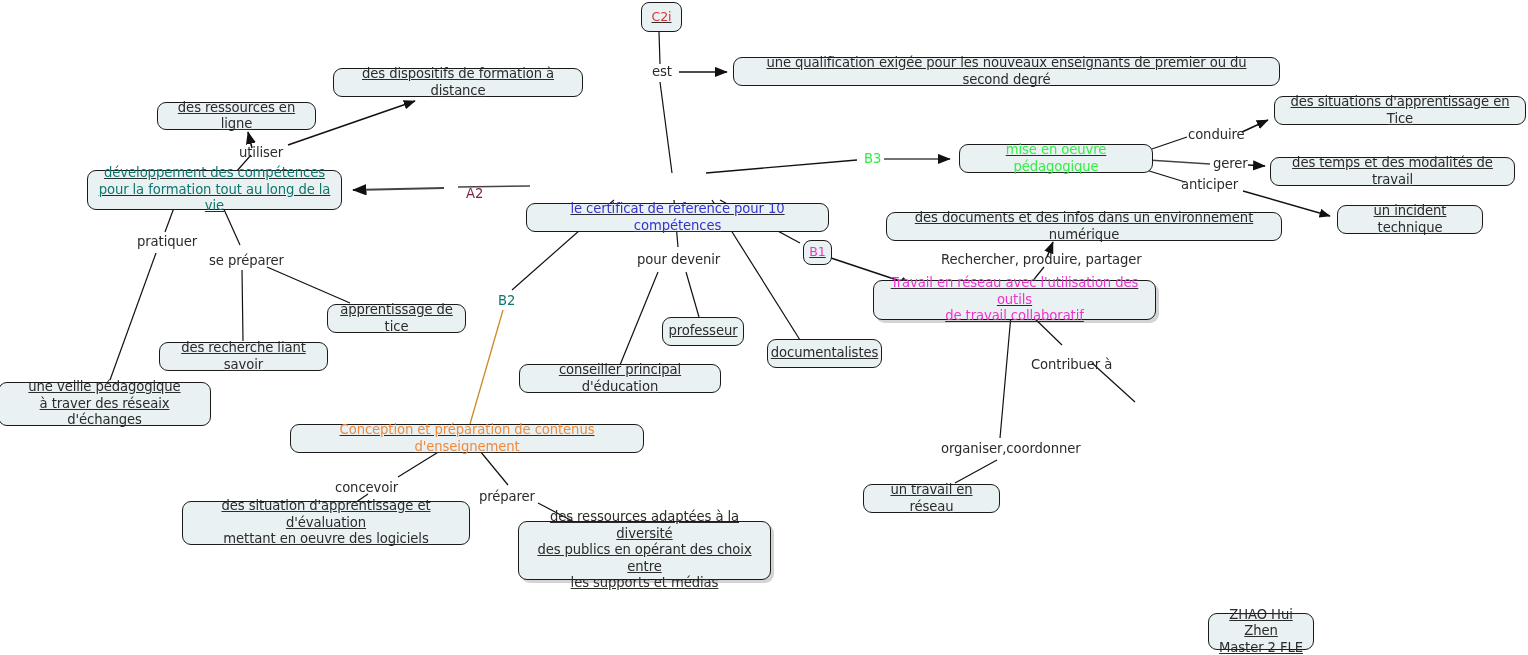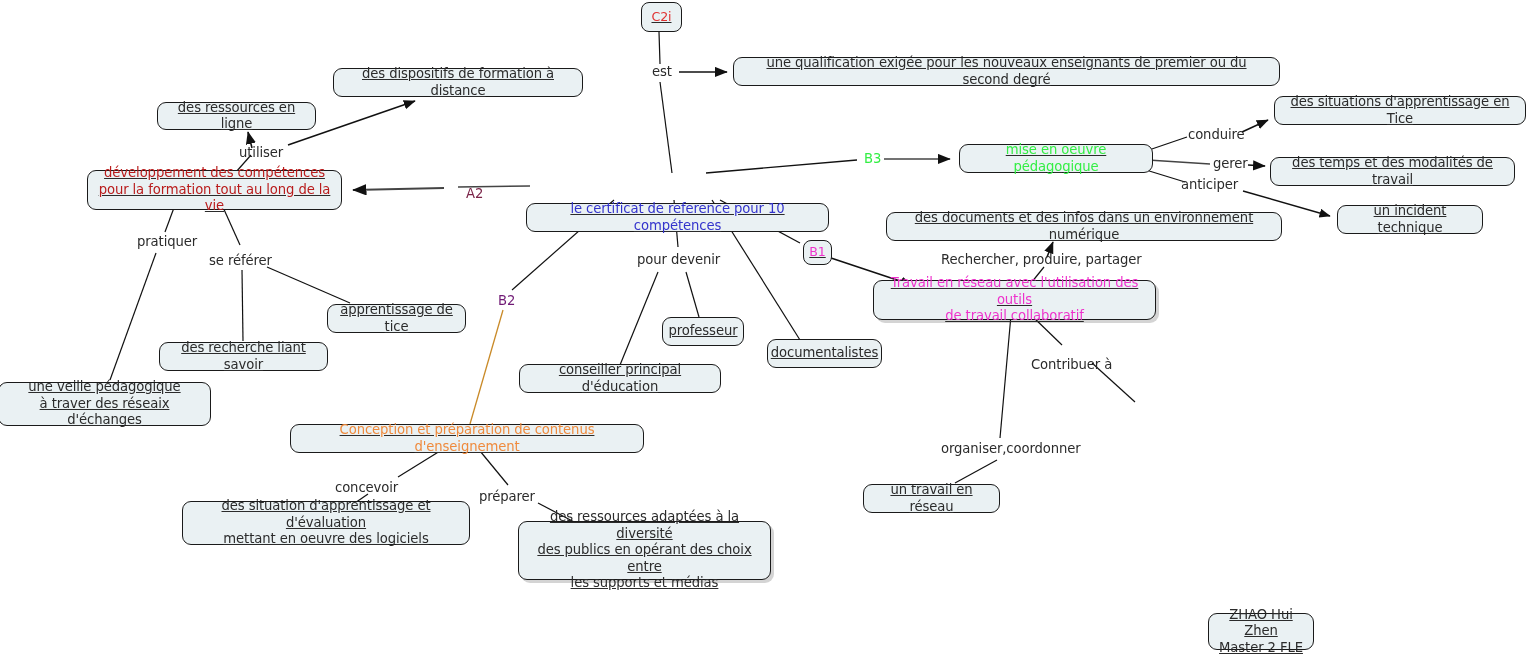--- a/index.html
+++ b/index.html
@@ -54,25 +54,25 @@
   .edge-label {
     position: absolute;
     font-size: 13.2px;
     line-height: 15px;
     color: #2b2b2b;
     white-space: nowrap;
     letter-spacing: -0.1px;
   }
   .c-red    { color: #e03232; }
   .c-blue   { color: #3333cc; }
-  .c-plum   { color: #b91c1c; }
+  .c-plum   { color: #0f766e; }
   .c-green  { color: #33ee44; }
   .c-magenta{ color: #ee33cc; }
   .c-orange { color: #ef8a3c; }
-  .c-amber  { color: #701a75; }
+  .c-amber  { color: #0f766e; }
   .c-darkplum { color: #7a2348; }
 </style>
 </head>
 <body>
 
 <div id="canvas">
 
   <svg id="edges" viewBox="0 0 1528 655" xmlns="http://www.w3.org/2000/svg">
     <defs>
       <marker id="arrow" markerWidth="9" markerHeight="9" refX="7.5" refY="3.2" orient="auto" markerUnits="strokeWidth">
@@ -261,21 +261,21 @@
   <div class="edge-label c-green" style="left:864px; top:151px;">B3</div>
 
   <div class="node tiny" style="left:803px; top:240px; width:29px; height:25px;">
     <span class="c-magenta">B1</span>
   </div>
 
   <div class="edge-label c-amber" style="left:498px; top:293px;">B2</div>
 
   <div class="edge-label" style="left:137px; top:234px;">pratiquer</div>
 
-  <div class="edge-label" style="left:209px; top:253px;">se référer</div>
+  <div class="edge-label" style="left:209px; top:253px;">se préparer</div>
 
   <div class="edge-label" style="left:637px; top:252px;">pour devenir</div>
 
   <div class="edge-label" style="left:1188px; top:127px;">conduire</div>
 
   <div class="edge-label" style="left:1213px; top:156px;">gerer</div>
 
   <div class="edge-label" style="left:1181px; top:177px;">anticiper</div>
 
   <div class="edge-label" style="left:941px; top:252px;">Rechercher, produire, partager</div>

